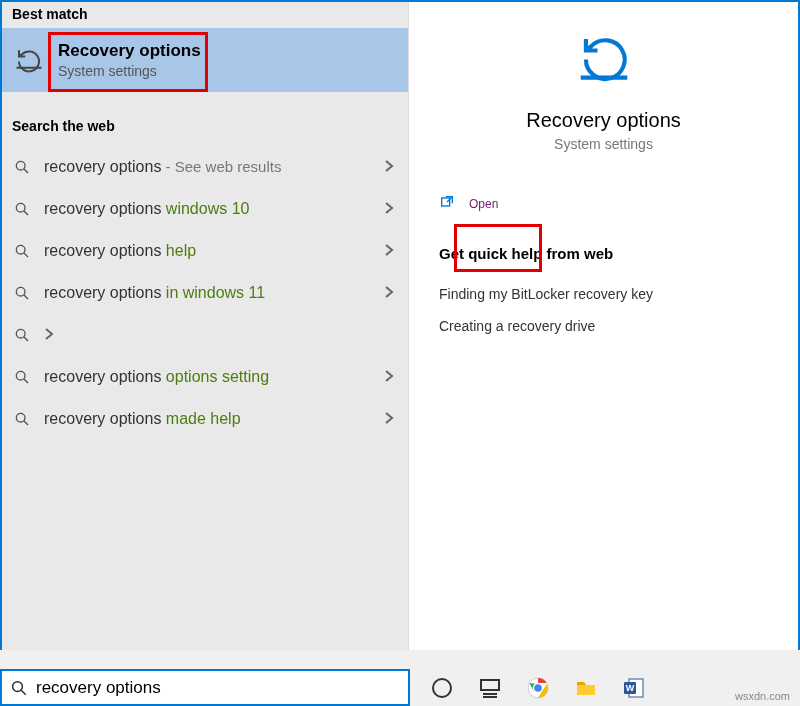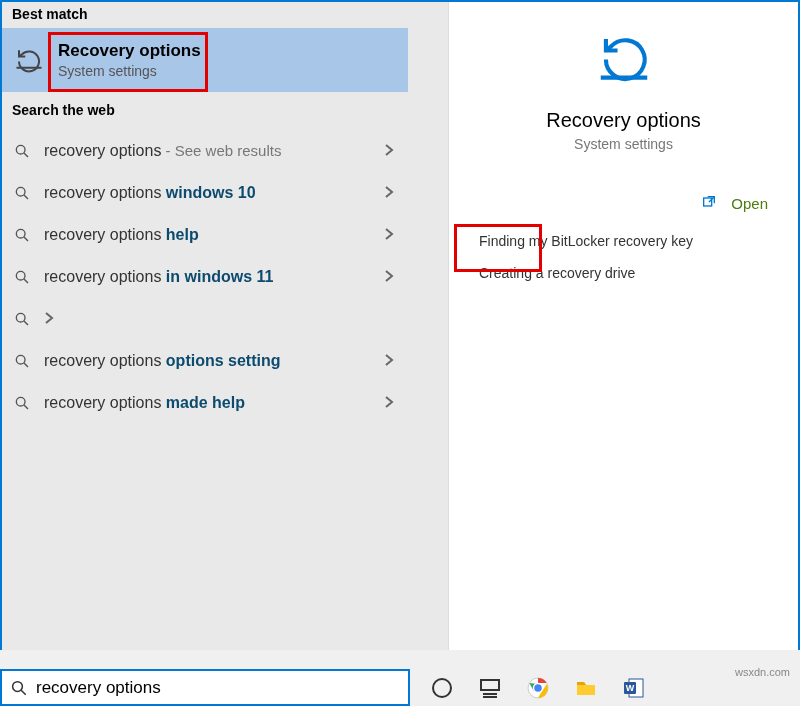--- a/index.html
+++ b/index.html
@@ -11,21 +11,20 @@
       background: #f0f0f0;
       position: relative;
       overflow: hidden;
     }
     .main-wrap {
       display: flex;
       height: 650px;
       border: 2px solid #0078d4;
       border-bottom: none;
       background: #e9e9e9;
-      gap: 40px;
     }
     .left-panel {
       width: 406px;
       background: #e9e9e9;
       display: flex;
       flex-direction: column;
     }
     .right-panel {
       flex: 1;
       background: #fff;
@@ -59,34 +58,33 @@
       align-items: center;
       padding: 10px 14px 10px 12px;
       height: 42px;
       color: #333;
       cursor: default;
     }
     .suggestion-item .q-icon { width: 16px; height: 16px; margin-right: 14px; flex-shrink: 0; }
     .suggestion-item .q-text { flex: 1; font-size: 16px; white-space: nowrap; overflow: hidden; }
     .suggestion-item .chev { color: #666; }
     .aux-text { color: #777; font-size: 15px; margin-top: 38px; }
-    .bold { font-weight: 700; color: #0c4a6e; }
+    .bold { font-weight: 400; color: #4d7c0f; }
     .detail-header { text-align: center; padding: 0 20px; }
     .big-icon { display: inline-block; margin-bottom: 18px; }
     .big-icon svg { width: 62px; height: 62px; }
     .detail-title { font-size: 20px; font-weight: 400; color: #000; margin-bottom: 4px; }
     .detail-sub { font-size: 14px; color: #777; margin-bottom: 30px; }
     .open-row {
       display: flex;
       align-items: center;
       padding: 12px 30px;
       gap: 14px;
-      font-size: 15px;
-      color: #4d7c0f;
-      justify-content: flex-end;
+      font-size: 12px;
+      color: #701a75;
     }
     .open-icon svg { width: 16px; height: 16px; stroke: #0078d4; }
     .quick-header { font-weight: 600; font-size: 15px; padding: 20px 30px 16px 30px; }
     .quick-link { padding: 8px 30px; font-size: 14px; color: #333; }
     .search-bar {
       position: absolute;
       left: 0;
       bottom: 0;
       width: 410px;
       height: 37px;
@@ -114,21 +112,21 @@
       display: flex;
       align-items: center;
       gap: 24px;
       padding: 0 10px;
       background: #f0f0f0;
     }
     .tb-icon { width: 24px; height: 24px; display: flex; align-items: center; justify-content: center; }
     .attribution {
       position: absolute;
       right: 10px;
-      bottom: 28px;
+      bottom: 4px;
       font-size: 11px;
       color: #888;
       font-family: Arial, sans-serif;
     }
   </style>
 </head>
 <body>
 
 <div class="main-wrap">
   <div class="left-panel">
@@ -142,21 +140,21 @@
           <polyline points="4 5 4 10 9 10"></polyline>
           <line x1="2" y1="19" x2="22" y2="19"></line>
         </svg>
       </span>
       <div class="bm-text">
         <div class="bm-title">Recovery options</div>
         <div class="bm-sub">System settings</div>
       </div>
     </div>
 
-    <div class="section-header" style="margin-top:6px">Search the web</div>
+    <div class="section-header" style="margin-top:22px">Search the web</div>
 
     <div class="suggestion-list">
 
     <div class="suggestion-item">
           <span class="q-icon"><svg viewBox="0 0 24 24" fill="none" stroke="#555" stroke-width="2">
               <circle cx="10" cy="10" r="6.5"></circle>
               <line x1="15" y1="15" x2="21" y2="21"></line>
             </svg></span>
           <span class="q-text">recovery options<span class="aux-text"> - See web results</span></span>
           <span class="chev"><svg width="10" height="14" viewBox="0 0 10 14" fill="none" stroke="#666" stroke-width="2">
@@ -242,20 +240,21 @@
       <span class="open-icon">
         <svg viewBox="0 0 24 24" fill="none" stroke="#0078d4" stroke-width="2">
           <rect x="4" y="6" width="12" height="12"></rect>
           <polyline points="10 4 20 4 20 14"></polyline>
           <line x1="20" y1="4" x2="12" y2="12"></line>
         </svg>
       </span>
       <span>Open</span>
     </div>
 
+    <div class="quick-header">Get quick help from web</div>
     <div class="quick-link">Finding my BitLocker recovery key</div>
     <div class="quick-link">Creating a recovery drive</div>
   </div>
 </div>
 
 <div class="highlight-box-red" style="left:48px; top:32px; width:160px; height:60px;"></div>
 <div class="highlight-box-red" style="left:454px; top:224px; width:88px; height:48px;"></div>
 <div class="highlight-box-red" style="left:22px; top:674px; width:166px; height:22px;"></div>
 
 <div class="search-bar">

